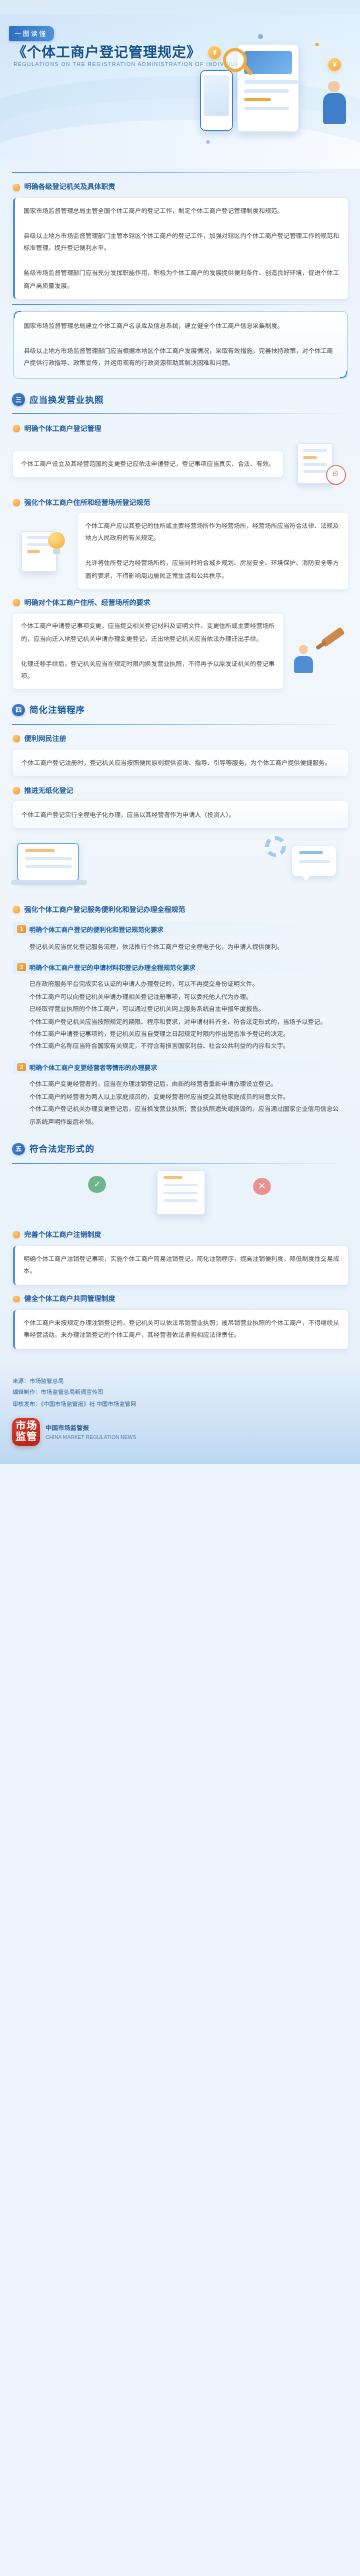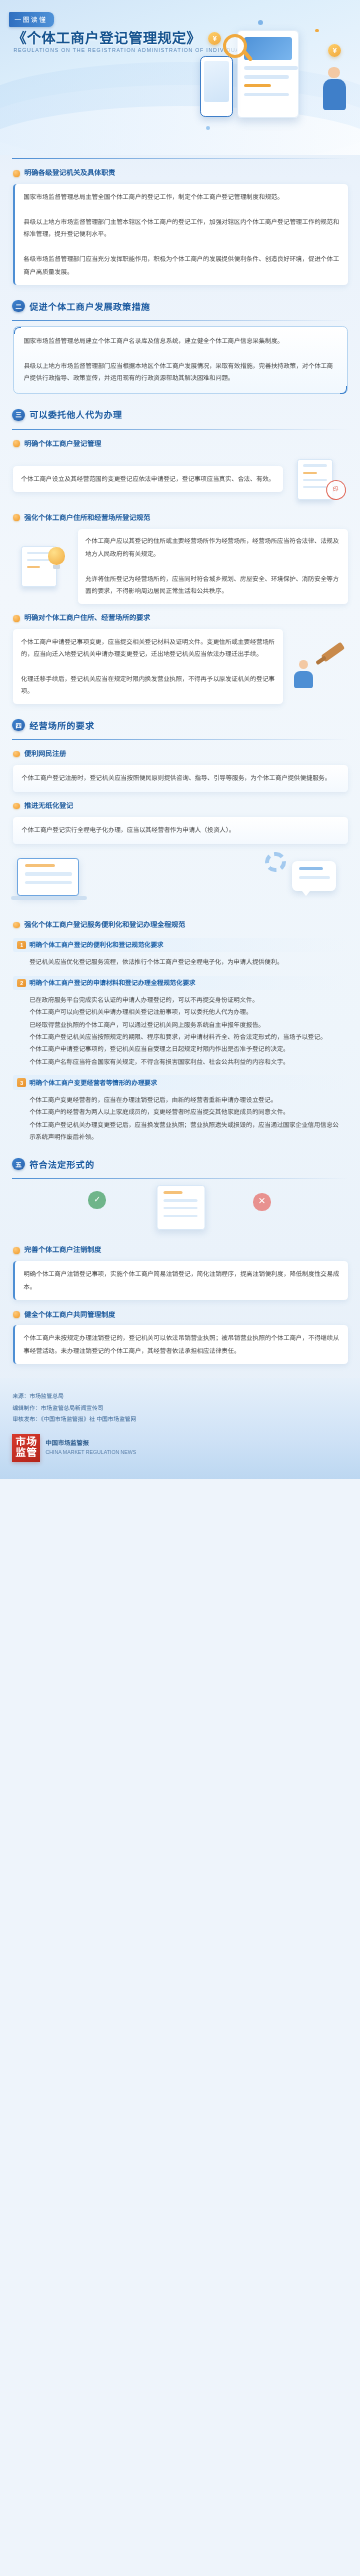--- a/index.html
+++ b/index.html
@@ -16,20 +16,21 @@
     background: linear-gradient(180deg, #dceaf8 0%, #eaf2fb 12%, #f2f7fc 40%, #eef5fb 70%, #e6eff9 100%);
     overflow: hidden;
   }
 
   
   .header {
     position: relative;
     height: 155px;
     background: linear-gradient(160deg, #cfe4f7 0%, #dceefb 35%, #eaf4fd 75%, #f3f9fe 100%);
     overflow: hidden;
+    margin-top: 14px;
   }
   .hdr-wave {
     position: absolute;
     left: -10%;
     width: 120%;
     height: 103px;
     border-radius: 50%;
     opacity: .5;
   }
   .hdr-wave.w1 { top: 62px; background: linear-gradient(90deg,#bfdcf6,#dcecfb); opacity:.45;}
@@ -297,21 +298,21 @@
     position: relative;
     padding: 13.4px 12.4px 17.5px;
     background: linear-gradient(180deg,#e6f0fa 0%, #cfe2f6 60%, #bcd7f1 100%);
   }
   .foot-note { font-size: 5.7px; color: #3b6796; line-height: 2; }
   .foot-line { font-size: 5.7px; color: #3b6796; line-height: 2; }
   .foot-brand {
     display: flex; align-items: center; margin-top: 8.2px; gap: 5.2px;
   }
   .foot-logo {
-    width: 28px; height: 28px; border-radius: 0;
+    width: 28px; height: 28px; border-radius: 7px;
     background: linear-gradient(150deg,#d83a2e,#b32419);
     color: #fff; font-size: 10.3px; font-weight: bold;
     display: flex; align-items: center; justify-content: center;
     letter-spacing: 0.5px; line-height: 1.05; text-align: center;
     box-shadow: 0 1.5px 4.1px rgba(150,40,30,.3);
   }
   .foot-org { font-size: 6.2px; color: #2d5c8d; font-weight: bold; line-height: 1.8;}
   .foot-org small { display:block; font-size: 5.2px; font-weight: normal; color:#5d82ab;}
 </style>
 </head>
@@ -357,37 +358,33 @@
   <div class="sub-head">
     <div class="dot"></div>
     <div class="txt">明确各级登记机关及具体职责</div>
   </div>
   <div class="card blue-line" style="white-space:pre-line">国家市场监督管理总局主管全国个体工商户的登记工作，制定个体工商户登记管理制度和规范。
 
 县级以上地方市场监督管理部门主管本辖区个体工商户的登记工作，加强对辖区内个体工商户登记管理工作的规范和标准管理，提升登记便利水平。
 
 各级市场监督管理部门应当充分发挥职能作用，积极为个体工商户的发展提供便利条件、创造良好环境，促进个体工商户高质量发展。</div>
 
-  <div class="sec-head">
-    <div class="num">二</div>
-    <div class="txt">促进个体工商户发展政策措施</div>
-  </div>
   <div class="sec-rule"></div>
 
   <div class="frame-box">
     <span class="corner tl"></span>
     <span class="corner br"></span>
     <p style="white-space:pre-line">国家市场监督管理总局建立个体工商户名录库及信息系统，建立健全个体工商户信息采集制度。
 
 县级以上地方市场监督管理部门应当根据本地区个体工商户发展情况，采取有效措施，完善扶持政策，对个体工商户提供行政指导、政策宣传，并运用现有的行政资源帮助其解决困难和问题。</p>
   </div>
 
   <div class="sec-head">
     <div class="num">三</div>
-    <div class="txt">可以委托他人代为办理</div>
+    <div class="txt">应当换发营业执照</div>
   </div>
   <div class="sec-rule"></div>
 
   <div class="sub-head">
     <div class="dot"></div>
     <div class="txt">明确个体工商户登记管理</div>
   </div>
   <div class="illus-row">
     <div class="txtcard" style="white-space:pre-line">个体工商户设立及其经营范围的变更登记应依法申请登记，登记事项应当真实、合法、有效。</div>
     <div class="mini-art">
@@ -431,21 +428,21 @@
       <div class="gavel"></div>
       <div class="person2">
         <div class="h"></div>
         <div class="b"></div>
       </div>
     </div>
   </div>
 
   <div class="sec-head">
     <div class="num">四</div>
-    <div class="txt">经营场所的要求</div>
+    <div class="txt">简化注销程序</div>
   </div>
   <div class="sec-rule"></div>
 
   <div class="sub-head">
     <div class="dot"></div>
     <div class="txt">便利网民注册</div>
   </div>
   <div class="card tinted" style="white-space:pre-line">个体工商户登记注册时，登记机关应当按照便民原则提供咨询、指导、引导等服务，为个体工商户提供便捷服务。</div>
 
   <div class="sub-head">

